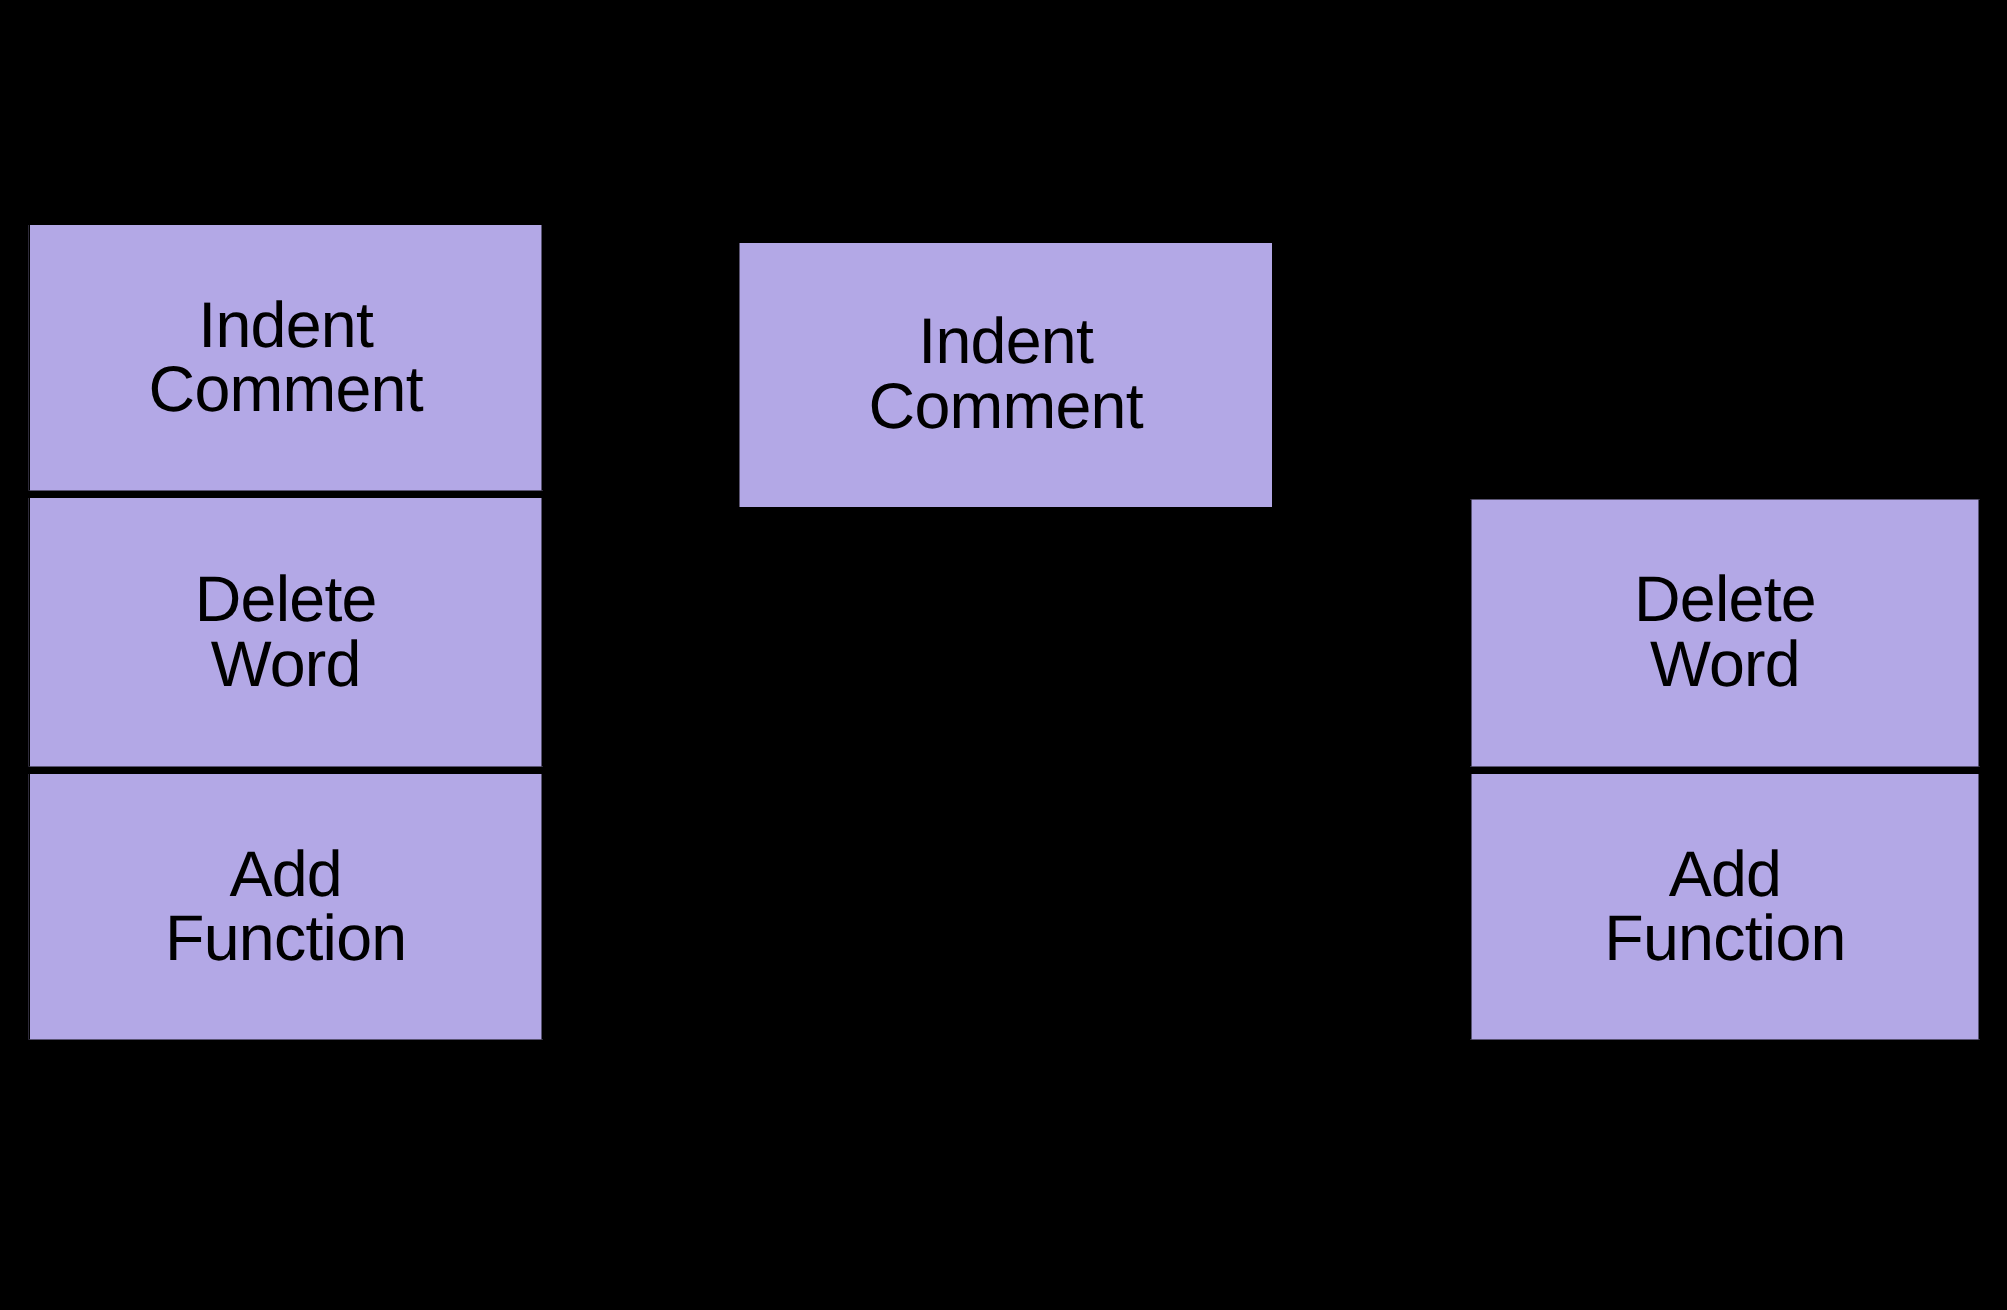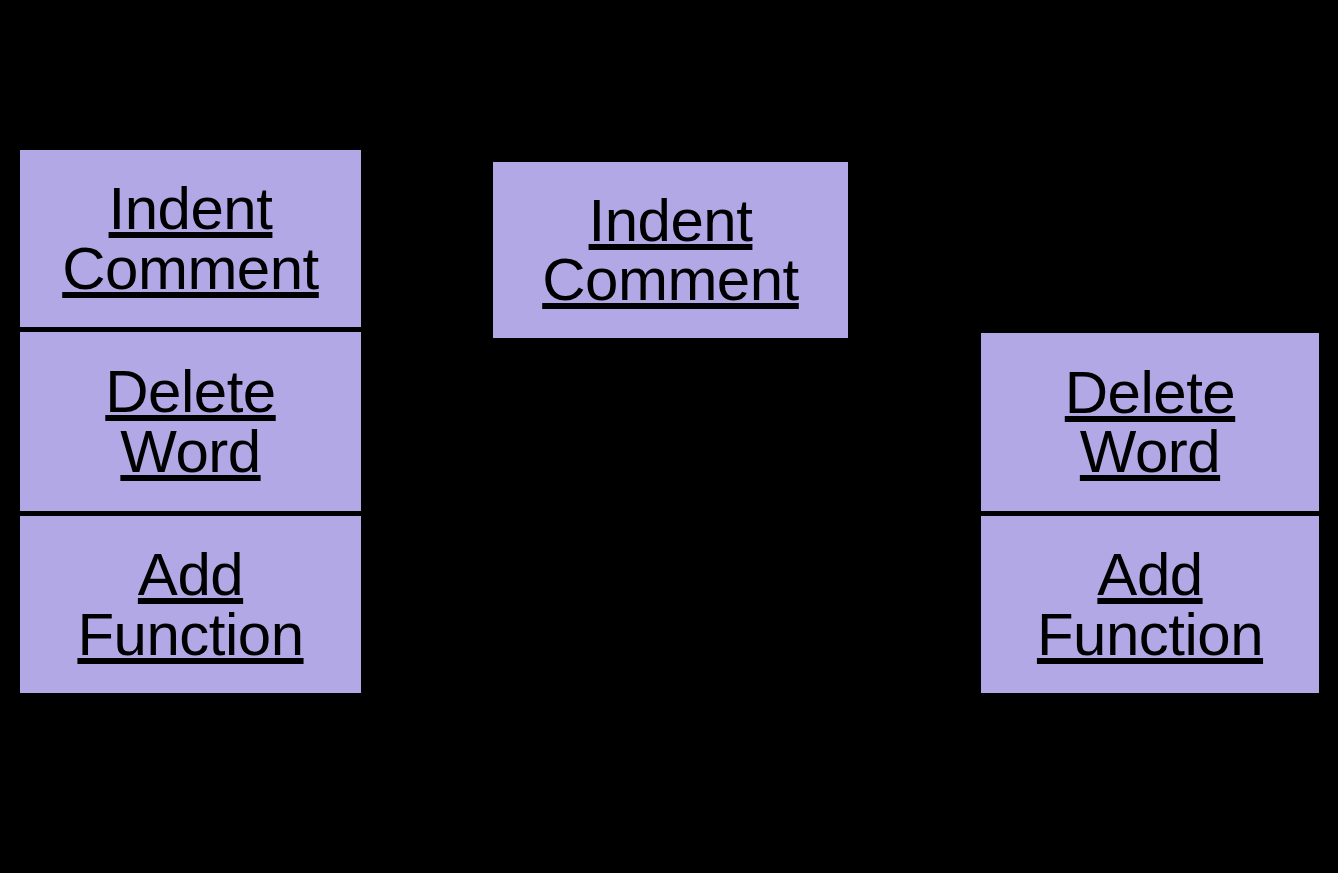--- a/index.html
+++ b/index.html
@@ -24,26 +24,25 @@
     flex-direction: column;
   }
   .op-box {
     box-sizing: border-box;
     background: #b3a8e6;
     color: #000000;
     display: flex;
     align-items: center;
     justify-content: center;
     text-align: center;
-    font-size: 60px;
+    font-size: 43px;
     line-height: 0.99;
     letter-spacing: -0.5px;
     white-space: pre-line;
     overflow: visible;
-    text-decoration: underline;
   }
   
   .op-box + .op-box {
     margin-top: 5px;
   }
   
   #column-left {
     left: 19px;
     top: 150px;
     width: 343px;

